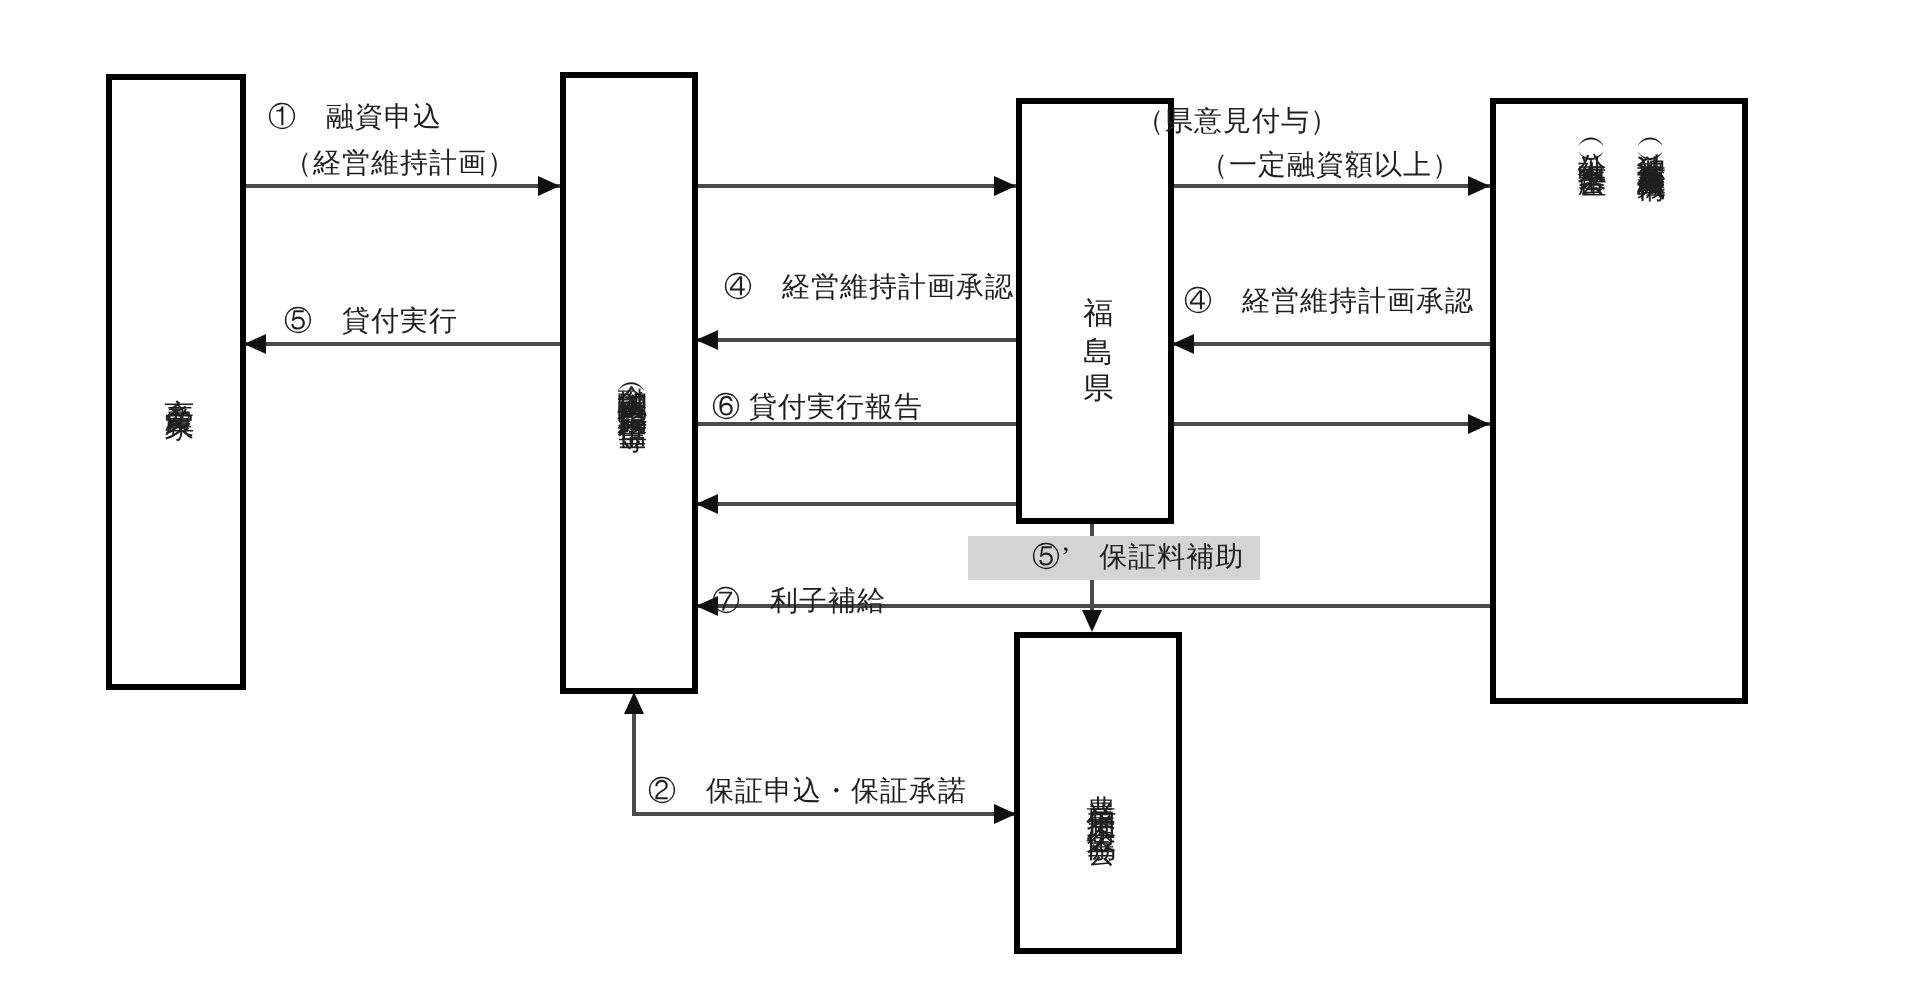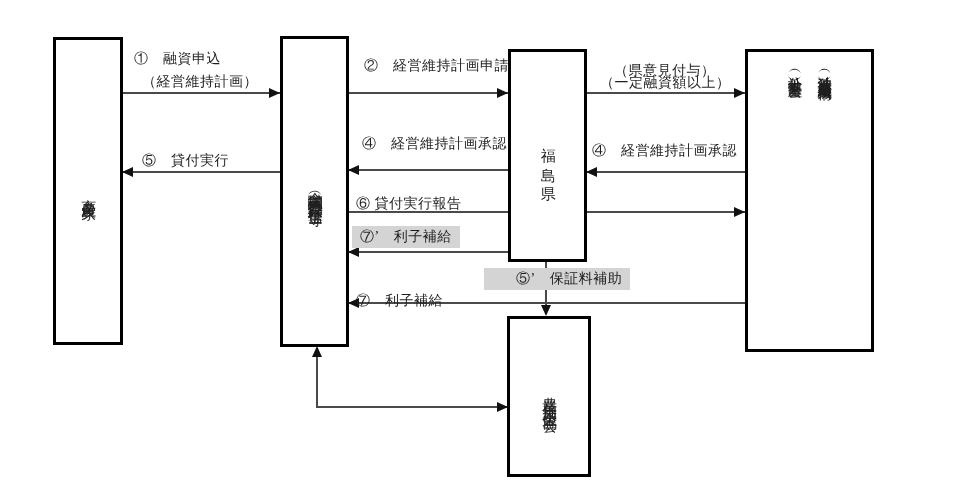--- a/index.html
+++ b/index.html
@@ -73,31 +73,30 @@
   <div class="ah ah-l" style="left:348px;top:298px;"></div>
   <div class="ah ah-d" style="left:541px;top:305px;"></div>
   <div class="ah ah-u" style="left:312px;top:346px;"></div>
   <div class="ah ah-r" style="left:497px;top:402px;"></div>
 
   <div class="lbl" style="left:134px;top:50px;">①　融資申込</div>
   <div class="lbl" style="left:142px;top:73px;">（経営維持計画）</div>
 
   <div class="lbl" style="left:142px;top:152px;">⑤　貸付実行</div>
 
-  <div class="lbl" style="left:364px;top:57px;">②　経営維持計画申請</div>
 
   <div class="lbl" style="left:362px;top:135px;">④　経営維持計画承認</div>
 
-  <div class="lbl" style="left:614px;top:52px;margin-top:10px;">（県意見付与）</div>
+  <div class="lbl" style="left:568px;top:52px;">（県意見付与）</div>
   <div class="lbl" style="left:600px;top:74px;">（一定融資額以上）</div>
 
   <div class="lbl" style="left:592px;top:142px;">④　経営維持計画承認</div>
 
   <div class="lbl" style="left:356px;top:195px;">⑥ 貸付実行報告</div>
 
-  <div class="lbl hl" style="left:352px;top:226px;">⑦’　利子補給</div>
 
   <div class="lbl hl" style="left:484px;top:268px;padding-left:32px;">⑤’　保証料補助</div>
 
   <div class="lbl" style="left:356px;top:292px;">⑦　利子補給</div>
 
+  <div class="lbl" style="left:324px;top:387px;">②　保証申込・保証承諾</div>
 
 </div>
 
 </body></html>

